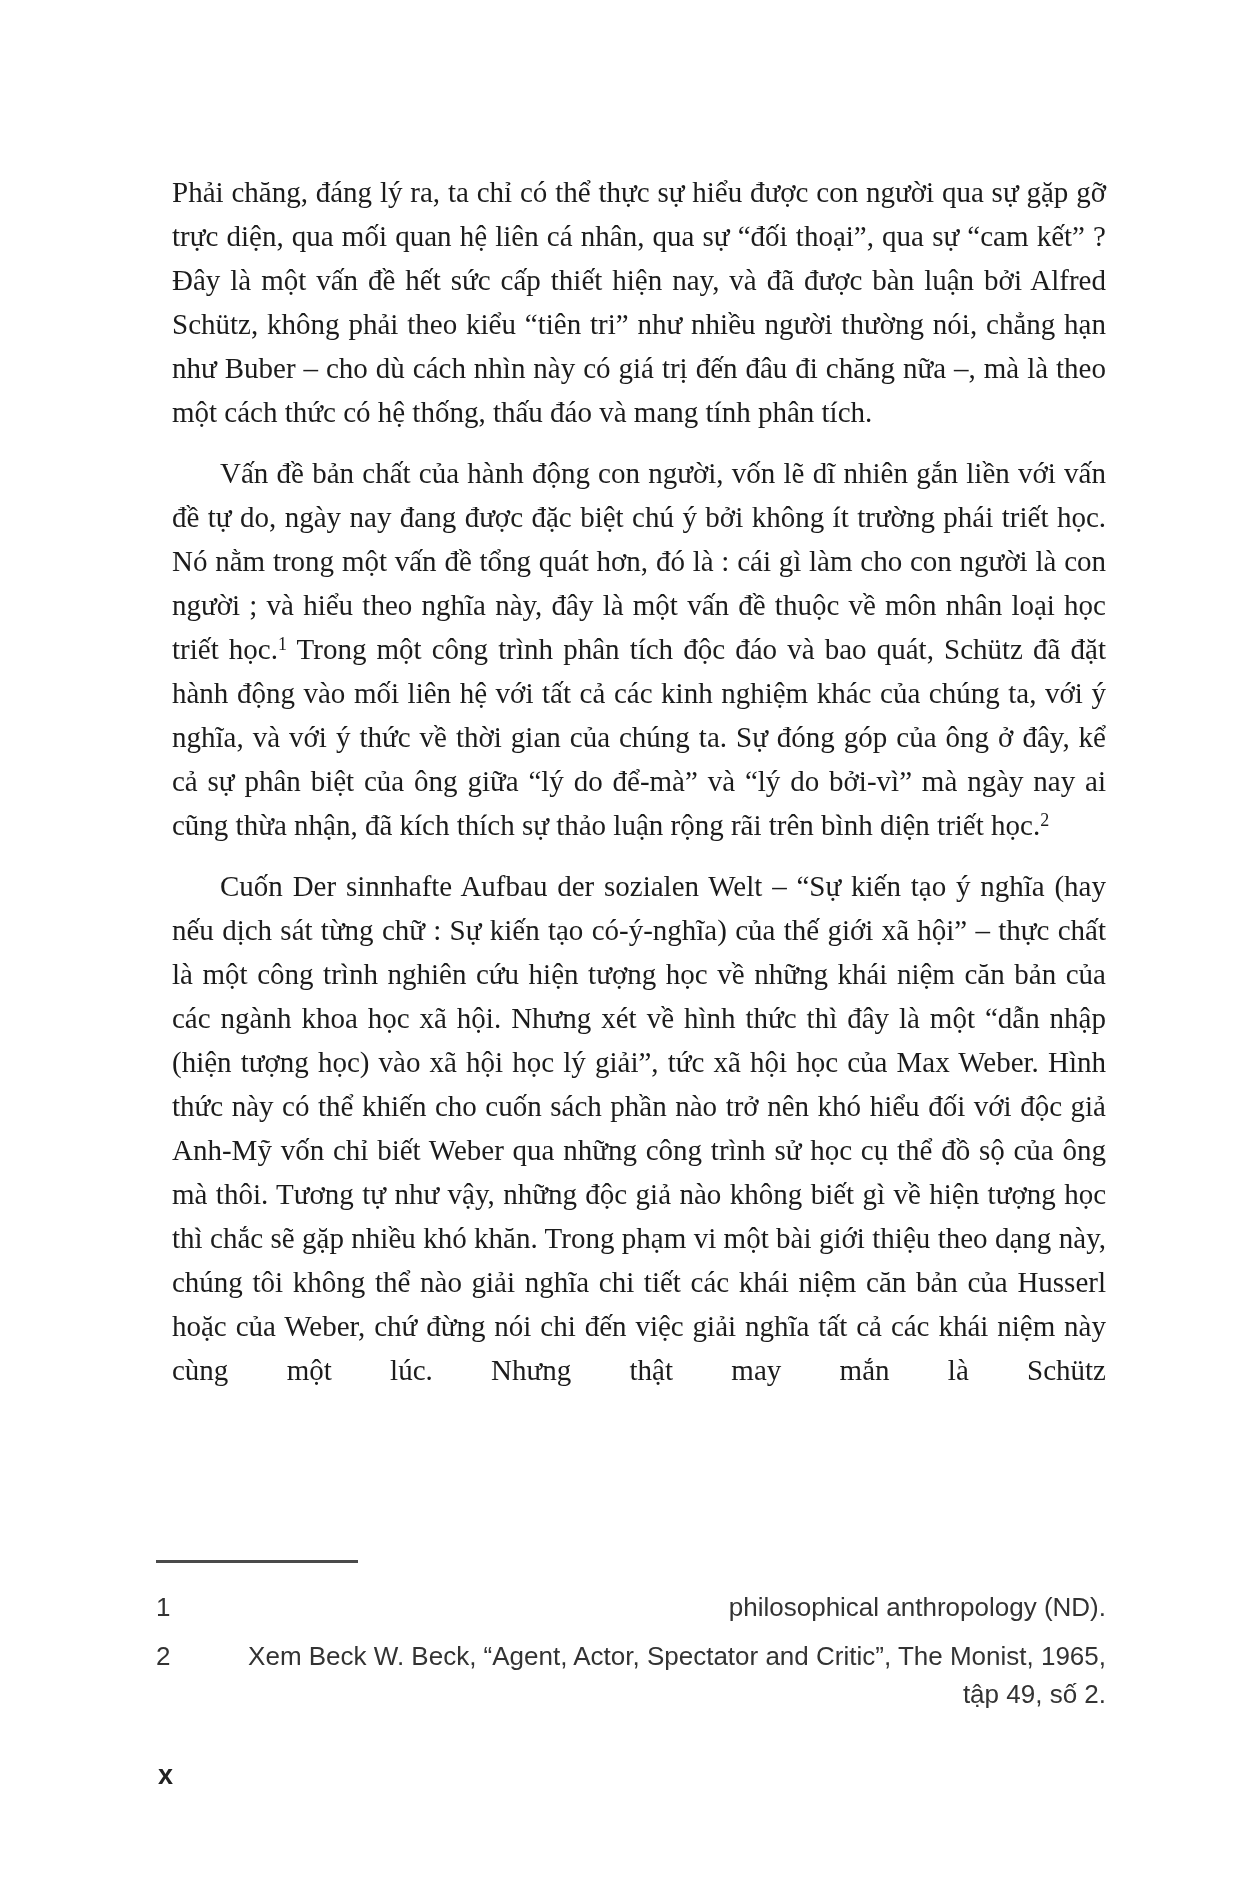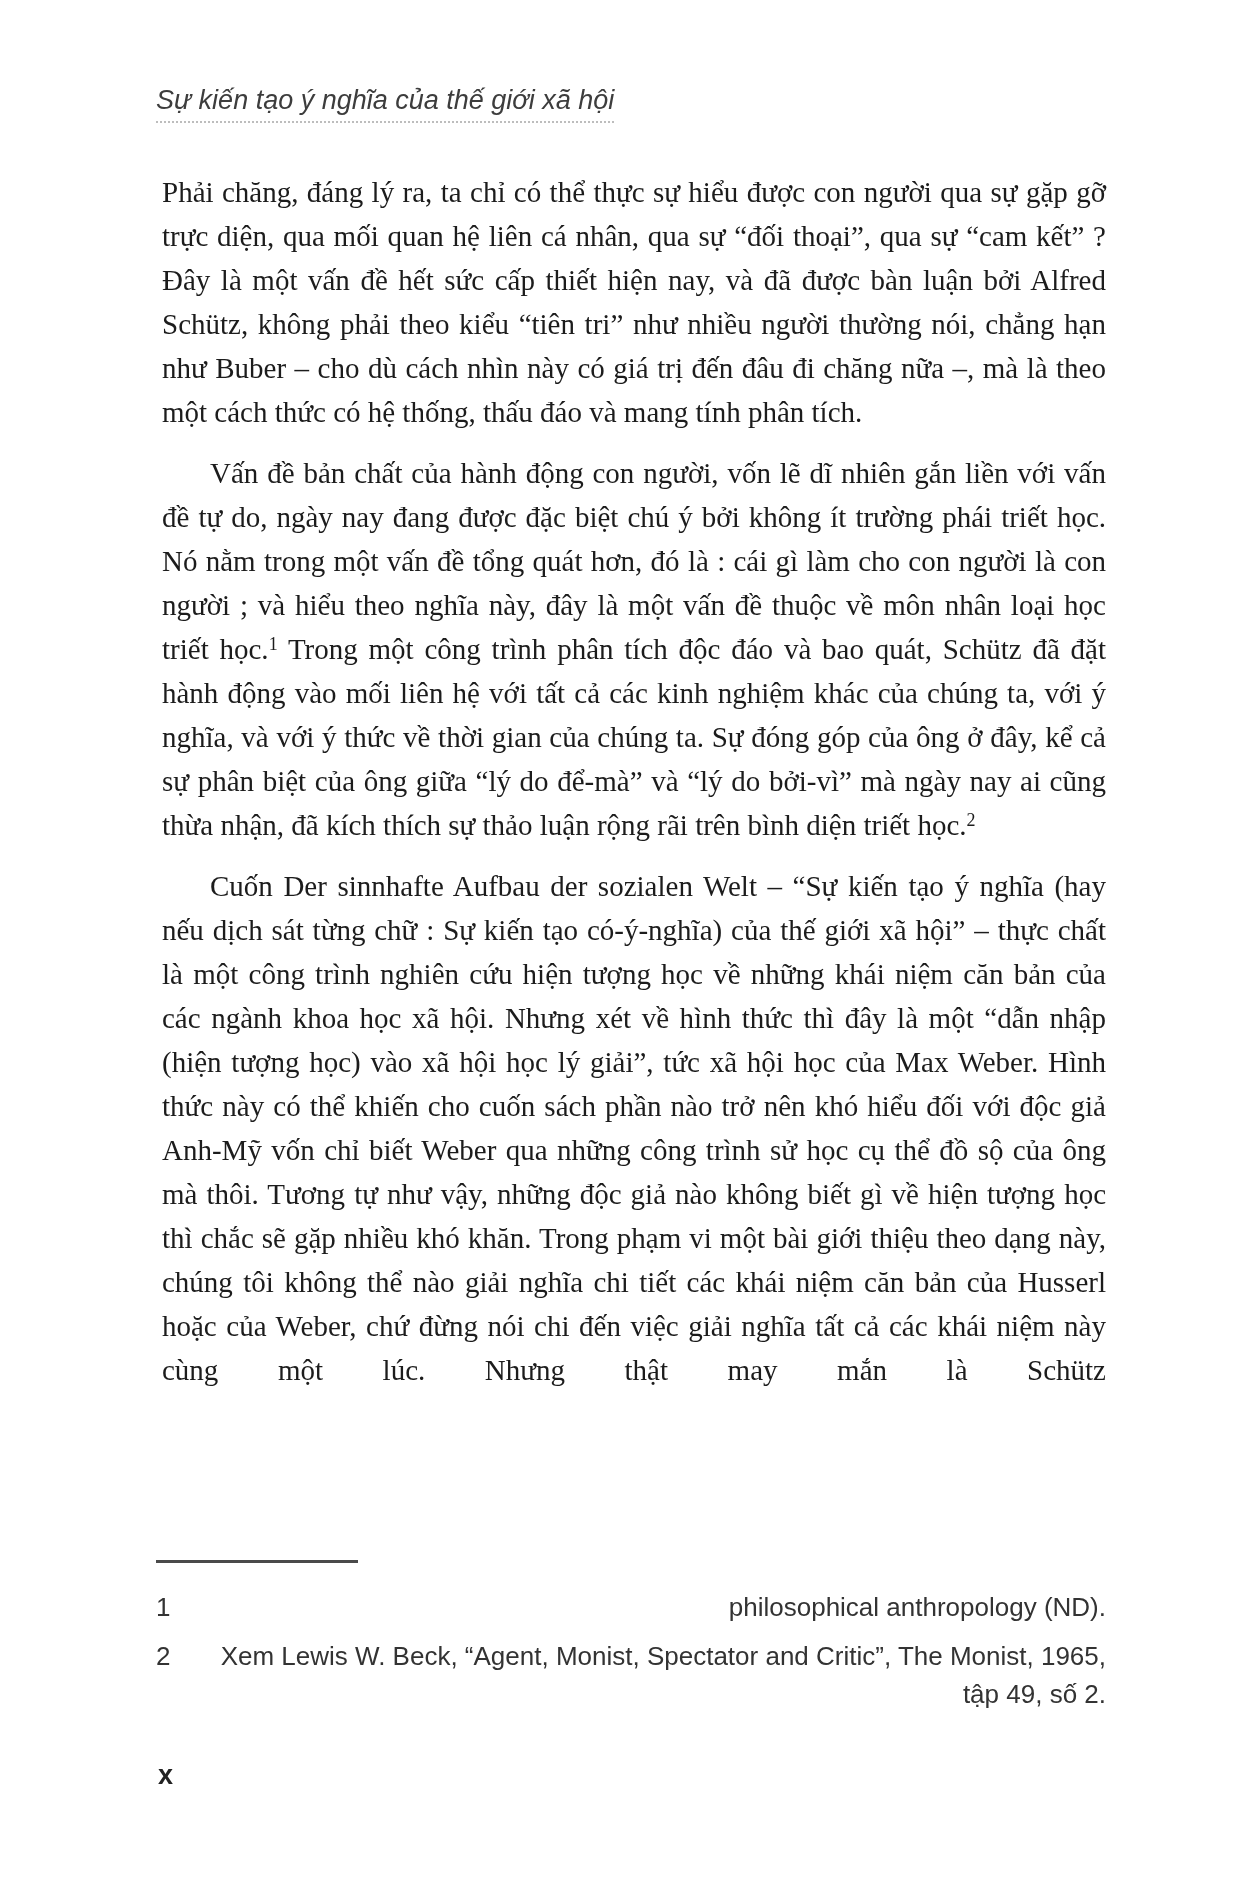--- a/index.html
+++ b/index.html
@@ -33,21 +33,21 @@
     position: absolute;
     left: 156px;
     top: 170px;
     width: 950px;
     font-size: 29px;
     line-height: 44px;
     text-align: justify;
     color: #1c1c1c;
   }
   .para {
-    margin: 0 0 17px 6px;
+    margin: 0 0 17px 16px;
   }
   .para.indent {
     text-indent: 48px;
   }
   .para.justify-last {
     text-align-last: justify;
   }
   .i { }
   .body-text sup,
   .fn-text sup {
@@ -93,36 +93,35 @@
     font-weight: bold;
     font-size: 27px;
     color: #222222;
   }
 </style>
 </head>
 <body>
 
 <div class="page">
 
-  <div class="running-header">Sự kiến tạo ý nghĩa của thế giới xã hội</div>
 
   <div class="body-text">
     <p class="para"><span>Phải chăng, đáng lý ra, ta chỉ có thể thực sự hiểu được con người qua sự gặp gỡ trực diện, qua mối quan hệ liên cá nhân, qua sự “đối thoại”, qua sự “cam kết”&nbsp;? Đây là một vấn đề hết sức cấp thiết hiện nay, và đã được bàn luận bởi Alfred Schütz, không phải theo kiểu “tiên tri” như nhiều người thường nói, chẳng hạn như Buber – cho dù cách nhìn này có giá trị đến đâu đi chăng nữa –, mà là theo một cách thức có hệ thống, thấu đáo và mang tính phân tích.</span></p>
     <p class="para indent"><span>Vấn đề bản chất của hành động con người, vốn lẽ dĩ nhiên gắn liền với vấn đề tự do, ngày nay đang được đặc biệt chú ý bởi không ít trường phái triết học. Nó nằm trong một vấn đề tổng quát hơn, đó là&nbsp;: cái gì làm cho con người là con người&nbsp;; và hiểu theo nghĩa này, đây là một vấn đề thuộc về môn nhân loại học triết học.</span><sup>1</sup><span> Trong một công trình phân tích độc đáo và bao quát, Schütz đã đặt hành động vào mối liên hệ với tất cả các kinh nghiệm khác của chúng ta, với ý nghĩa, và với ý thức về thời gian của chúng ta. Sự đóng góp của ông ở đây, kể cả sự phân biệt của ông giữa “lý do để-mà” và “lý do bởi-vì” mà ngày nay ai cũng thừa nhận, đã kích thích sự thảo luận rộng rãi trên bình diện triết học.</span><sup>2</sup></p>
     <p class="para indent justify-last"><span>Cuốn </span><span class="i">Der sinnhafte Aufbau der sozialen Welt</span><span> – “Sự kiến tạo ý nghĩa (hay nếu dịch sát từng chữ&nbsp;: Sự kiến tạo có-ý-nghĩa) của thế giới xã hội” – </span><span class="i">thực chất</span><span> là một công trình nghiên cứu hiện tượng học về những khái niệm căn bản của các ngành khoa học xã hội. Nhưng </span><span class="i">xét về hình thức</span><span> thì đây là một “dẫn nhập (hiện tượng học) vào xã hội học lý giải”, tức xã hội học của Max Weber. Hình thức này có thể khiến cho cuốn sách phần nào trở nên khó hiểu đối với độc giả Anh-Mỹ vốn chỉ biết Weber qua những công trình sử học cụ thể đồ sộ của ông mà thôi. Tương tự như vậy, những độc giả nào không biết gì về hiện tượng học thì chắc sẽ gặp nhiều khó khăn. Trong phạm vi một bài giới thiệu theo dạng này, chúng tôi không thể nào giải nghĩa chi tiết các khái niệm căn bản của Husserl hoặc của Weber, chứ đừng nói chi đến việc giải nghĩa tất cả các khái niệm này cùng một lúc. Nhưng thật may mắn là Schütz</span></p>
   </div>
 
   <div class="footnote-rule"></div>
 
   <div class="footnotes">
     <div class="footnote">
       <span class="fn-num">1</span>
       <span class="fn-text"><span class="i">philosophical anthropology</span><span> (ND).</span></span>
     </div>
     <div class="footnote">
       <span class="fn-num">2</span>
-      <span class="fn-text"><span>Xem Lewis W. Beck, “Agent, Monist, Spectator and Critic”, </span><span class="i">The Monist</span><span>, 1965, tập 49, số 2.</span></span>
+      <span class="fn-text"><span>Xem Beck W. Beck, “Agent, Actor, Spectator and Critic”, </span><span class="i">The Monist</span><span>, 1965, tập 49, số 2.</span></span>
     </div>
   </div>
 
   <div class="page-number">x</div>
 
 </div>
 
 </body></html>

